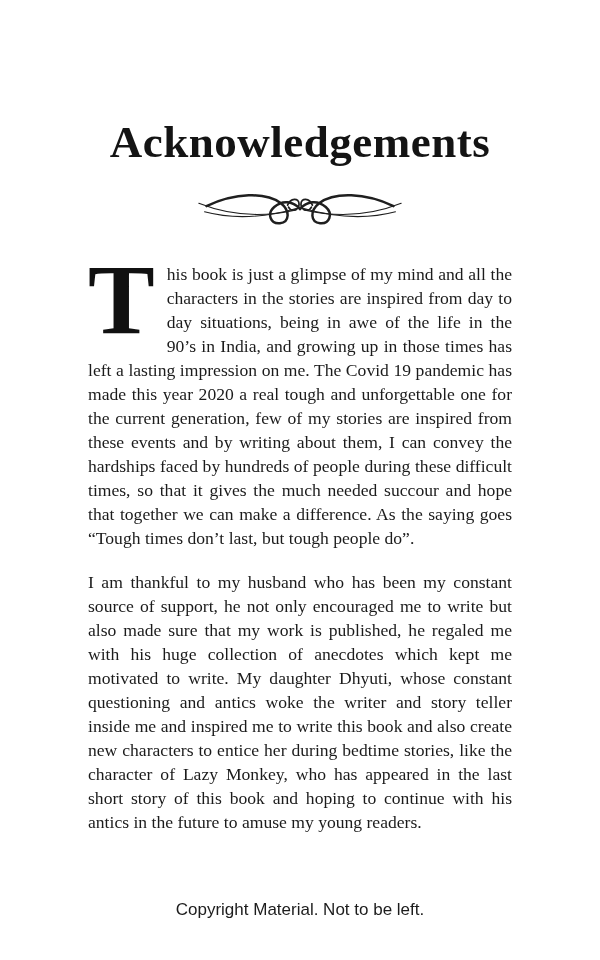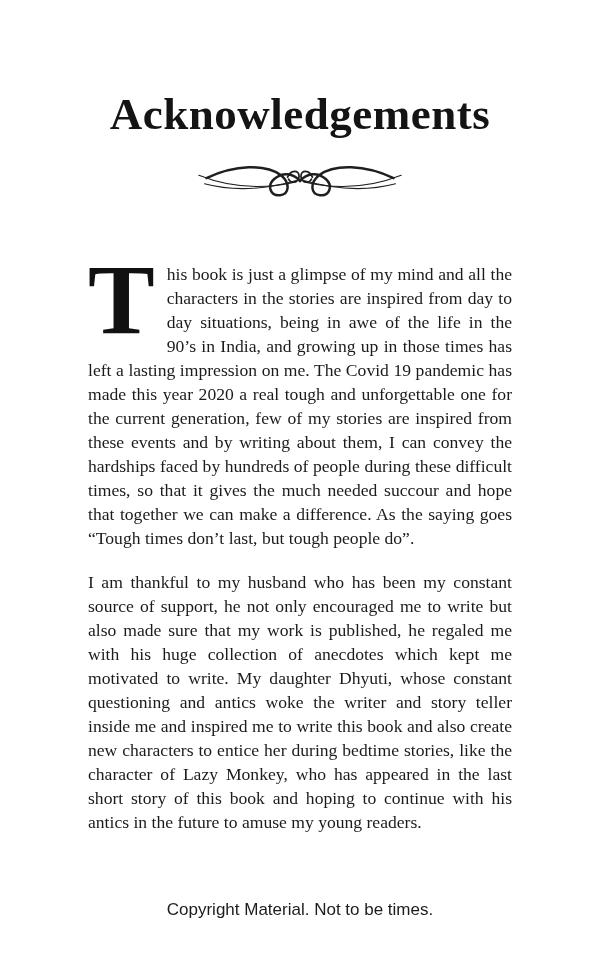--- a/index.html
+++ b/index.html
@@ -11,21 +11,21 @@
     position: relative;
     width: 600px;
     height: 960px;
     background: #ffffff;
     overflow: hidden;
     font-family: "Liberation Serif", serif;
     color: #161616;
   }
   .chapter-title {
     margin: 0;
-    padding-top: 88px;
+    padding-top: 116px;
     text-align: center;
     font-family: "Liberation Serif", serif;
     font-weight: 700;
     font-size: 45px;
     letter-spacing: 0.5px;
     color: #141414;
   }
   .ornament-wrap {
     margin: 16px auto 0 auto;
     width: 210px;
@@ -102,15 +102,15 @@
 
   <div class="body-text">
     <p>
       <span class="dropcap">T</span><span>his book is just a glimpse of my mind and all the characters in the stories are inspired from day to day situations, being in awe of the life in the 90’s in India, and growing up in those times has left a lasting impression on me. The Covid 19 pandemic has made this year 2020 a real tough and unforgettable one for the current generation, few of my stories are inspired from these events and by writing about them, I can convey the hardships faced by hundreds of people during these difficult times, so that it gives the much needed succour and hope that together we can make a difference. As the saying goes “Tough times don’t last, but tough people do”.</span>
     </p>
     <p>
       <span>I am thankful to my husband who has been my constant source of support, he not only encouraged me to write but also made sure that my work is published, he regaled me with his huge collection of anecdotes which kept me motivated to write. My daughter Dhyuti, whose constant questioning and antics woke the writer and story teller inside me and inspired me to write this book and also create new characters to entice her during bedtime stories, like the character of Lazy Monkey, who has appeared in the last short story of this book and hoping to continue with his antics in the future to amuse my young readers.</span>
     </p>
   </div>
 
-  <div class="page-footer">Copyright Material. Not to be times.</div>
+  <div class="page-footer">Copyright Material. Not to be left.</div>
 
 </div>
 
 </body></html>

